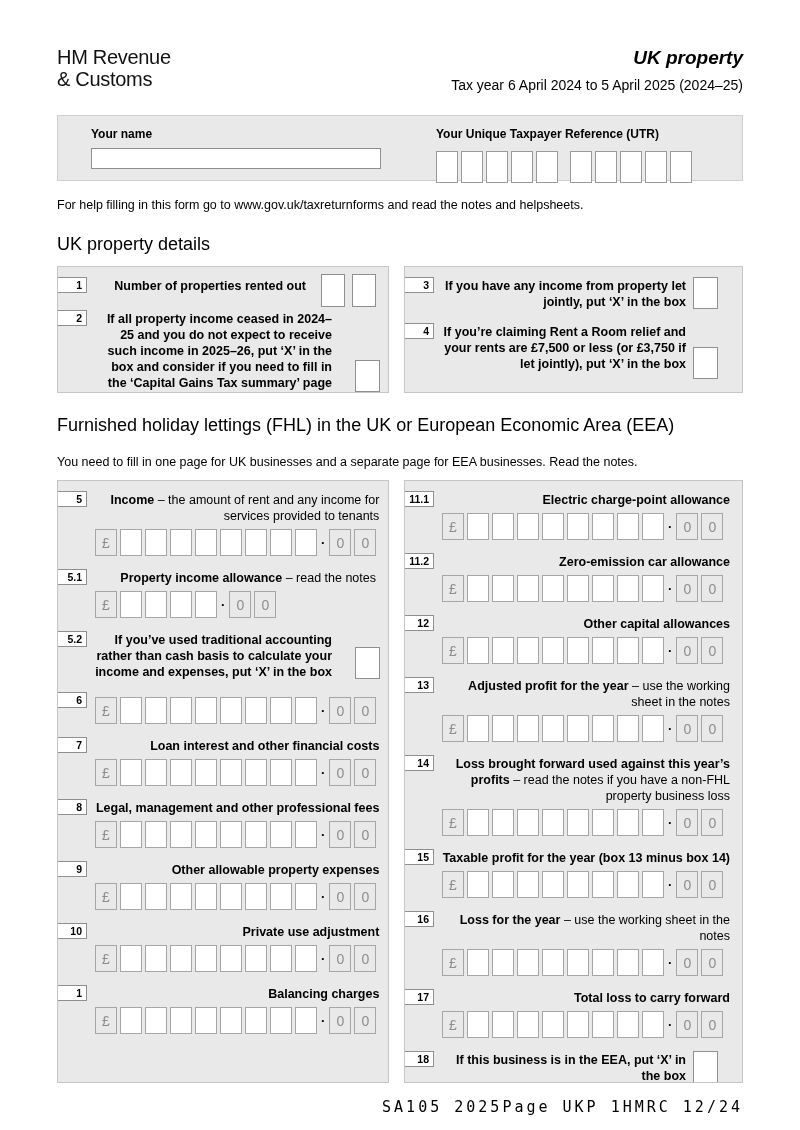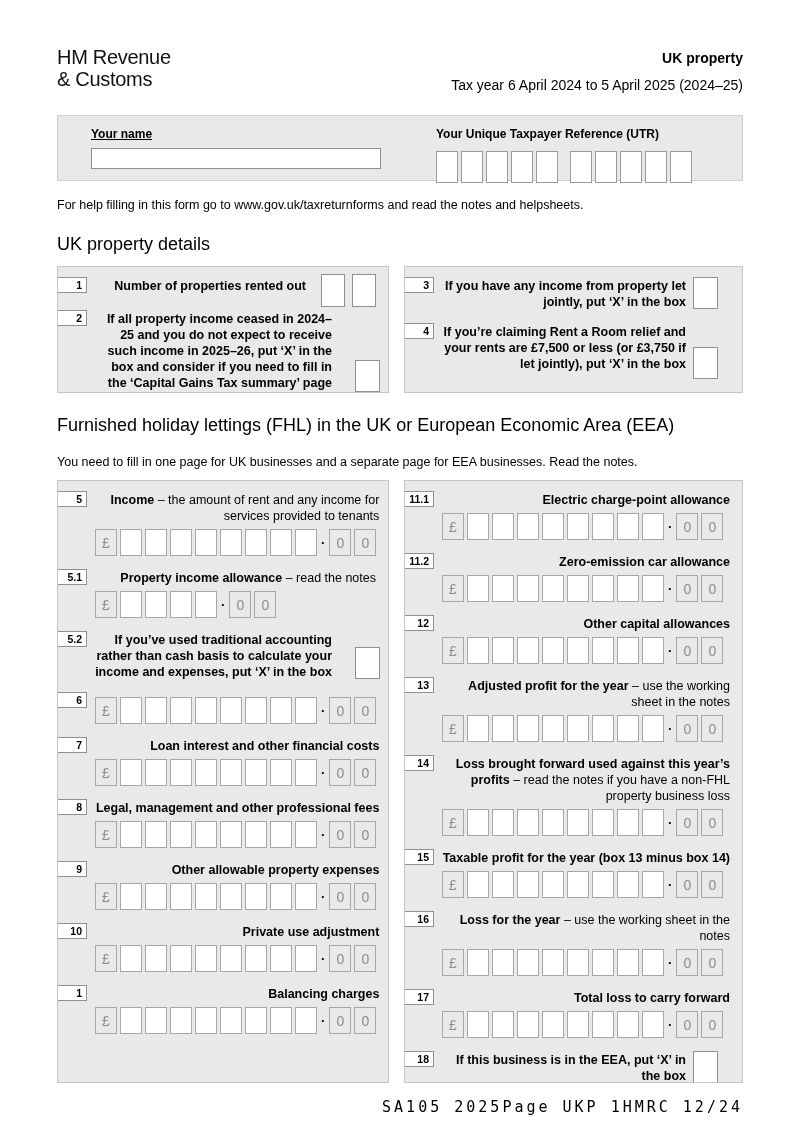--- a/index.html
+++ b/index.html
@@ -5,28 +5,28 @@
   html,body{margin:0;padding:0;background:#fff;}
   .page{
     width:800px;height:1130px;position:relative;box-sizing:border-box;
     background:#fff;color:#000;font-family:"Liberation Sans",sans-serif;
     padding:46px 57px 0 57px;overflow:hidden;
   }
   
   .hdr{display:flex;justify-content:space-between;align-items:flex-start;}
   .logo{font-size:20px;line-height:22px;letter-spacing:-0.3px;color:#111;}
   .hdr-right{text-align:right;}
-  .form-title{font-size:14px;font-weight:bold;line-height:24px;}
+  .form-title{font-size:19px;font-weight:bold;line-height:24px;font-style:italic;}
   .tax-year{font-size:14px;margin-top:7px;}
   
   .id-panel{
     margin-top:22px;background:#e9e9e9;border:1px solid #cfcfcf;
     display:flex;box-sizing:border-box;height:66px;padding:11px 0 0 33px;
   }
-  .id-left{width:345px;text-decoration:underline;}
+  .id-left{width:345px;}
   .fld-label{font-size:12px;font-weight:bold;line-height:14px;}
   .name-input{display:block;width:290px;height:21px;background:#fff;border:1px solid #8f8f8f;margin-top:7px;box-sizing:border-box;}
   .cells{display:flex;margin-top:5px;}
   .ucell{width:22px;height:32px;background:#fff;border:1px solid #9a9a9a;margin-right:3px;box-sizing:border-box;}
   .ugap{width:9px;}
   
   .help{font-size:12.5px;margin-top:17px;}
   
   .sec-h{font-size:18px;font-weight:400;margin:22px 0 0;}
   .sec-sub{font-size:12.5px;margin-top:19px;}

